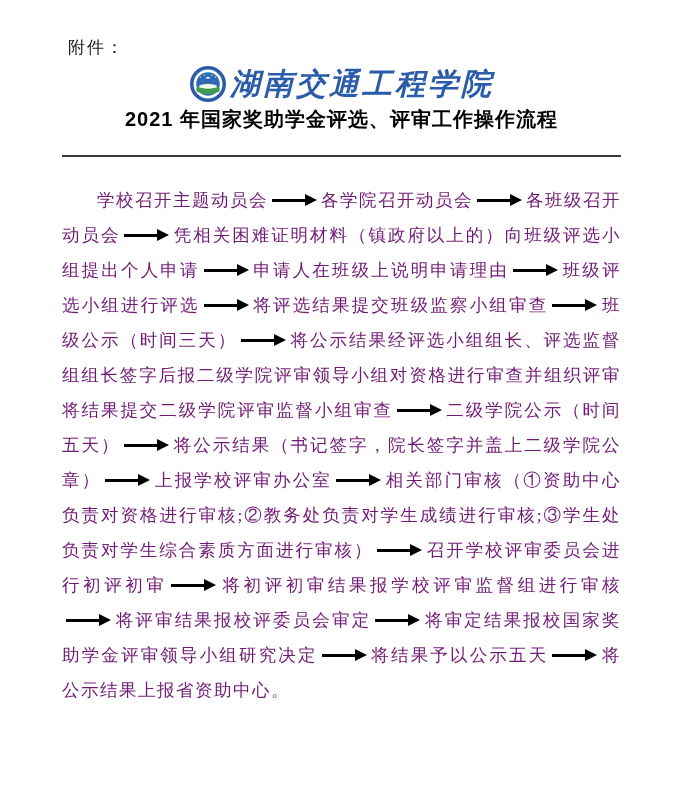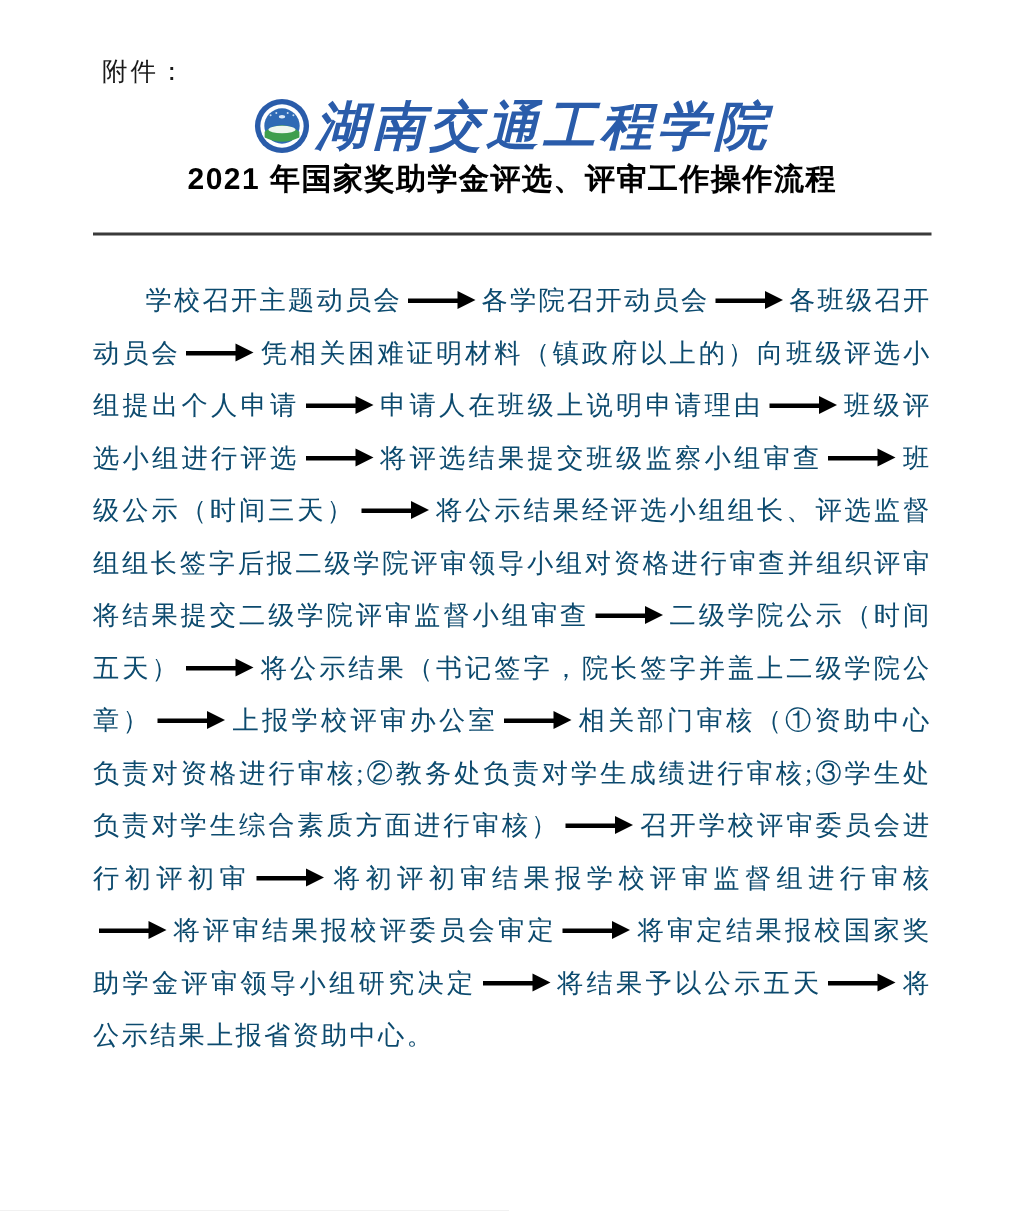--- a/index.html
+++ b/index.html
@@ -26,21 +26,21 @@
     left: 0;
     right: 0;
     height: 44px;
     display: flex;
     justify-content: center;
     align-items: center;
     gap: 3px;
   }
   .logo-icon { width: 38px; height: 38px; flex: 0 0 auto; }
   .school-name {
-    font-size: 35px;
+    font-size: 30px;
     font-weight: bold;
     font-style: italic;
     letter-spacing: 3px;
     color: #2a5caa;
     white-space: nowrap;
   }
   .doc-title {
     position: absolute;
     top: 106px;
     left: 0;
@@ -66,21 +66,21 @@
     top: 183px;
     left: 62px;
     width: 559px;
     font-size: 17.5px;
     line-height: 35px;
     letter-spacing: 1.5px;
     text-align: justify;
     text-justify: inter-character;
     text-indent: 2em;
   }
-  .step { color: #0c4a6e; }
+  .step { color: #701a75; }
   .arrow {
     display: inline-block;
     position: relative;
     width: 47px;
     height: 13px;
     margin: 0 3px;
     vertical-align: -1px;
     text-indent: 0;
   }
   .arrow::before {

